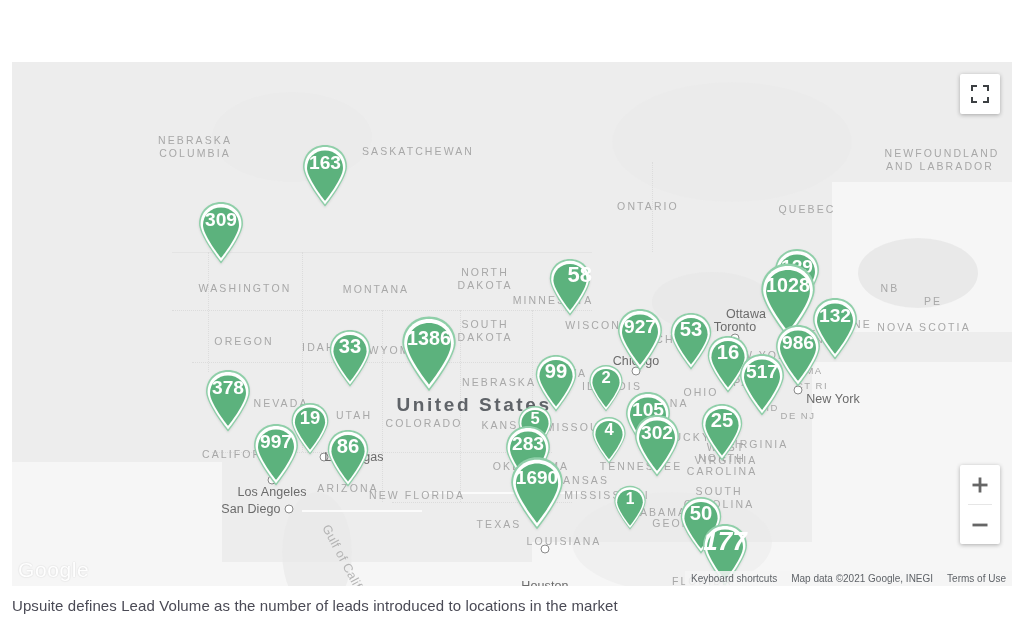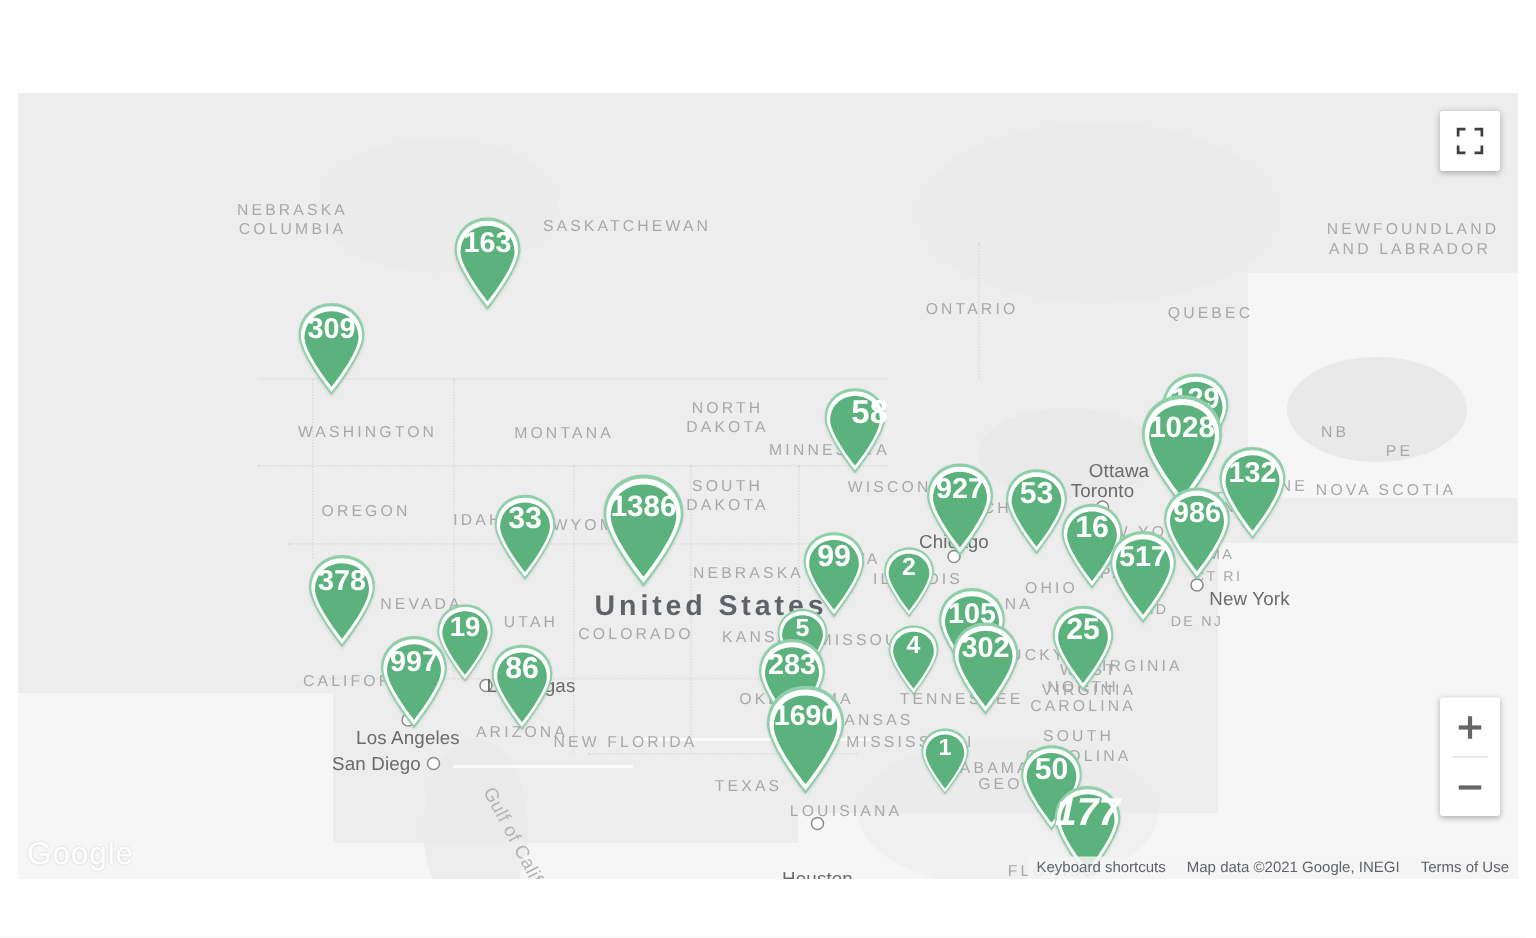--- a/index.html
+++ b/index.html
@@ -467,13 +467,14 @@
       </div>
       <div class="zdiv"></div>
       <div class="zbtn">
         <svg width="18" height="18" viewBox="0 0 18 18">
           <rect x="1.5" y="7.6" width="15" height="2.8" fill="#666"></rect>
         </svg>
       </div>
     </div>
   </div>
 
+  <div class="caption">Upsuite defines Lead Volume as the number of leads introduced to locations in the market</div>
 </div>
 
 </body></html>

